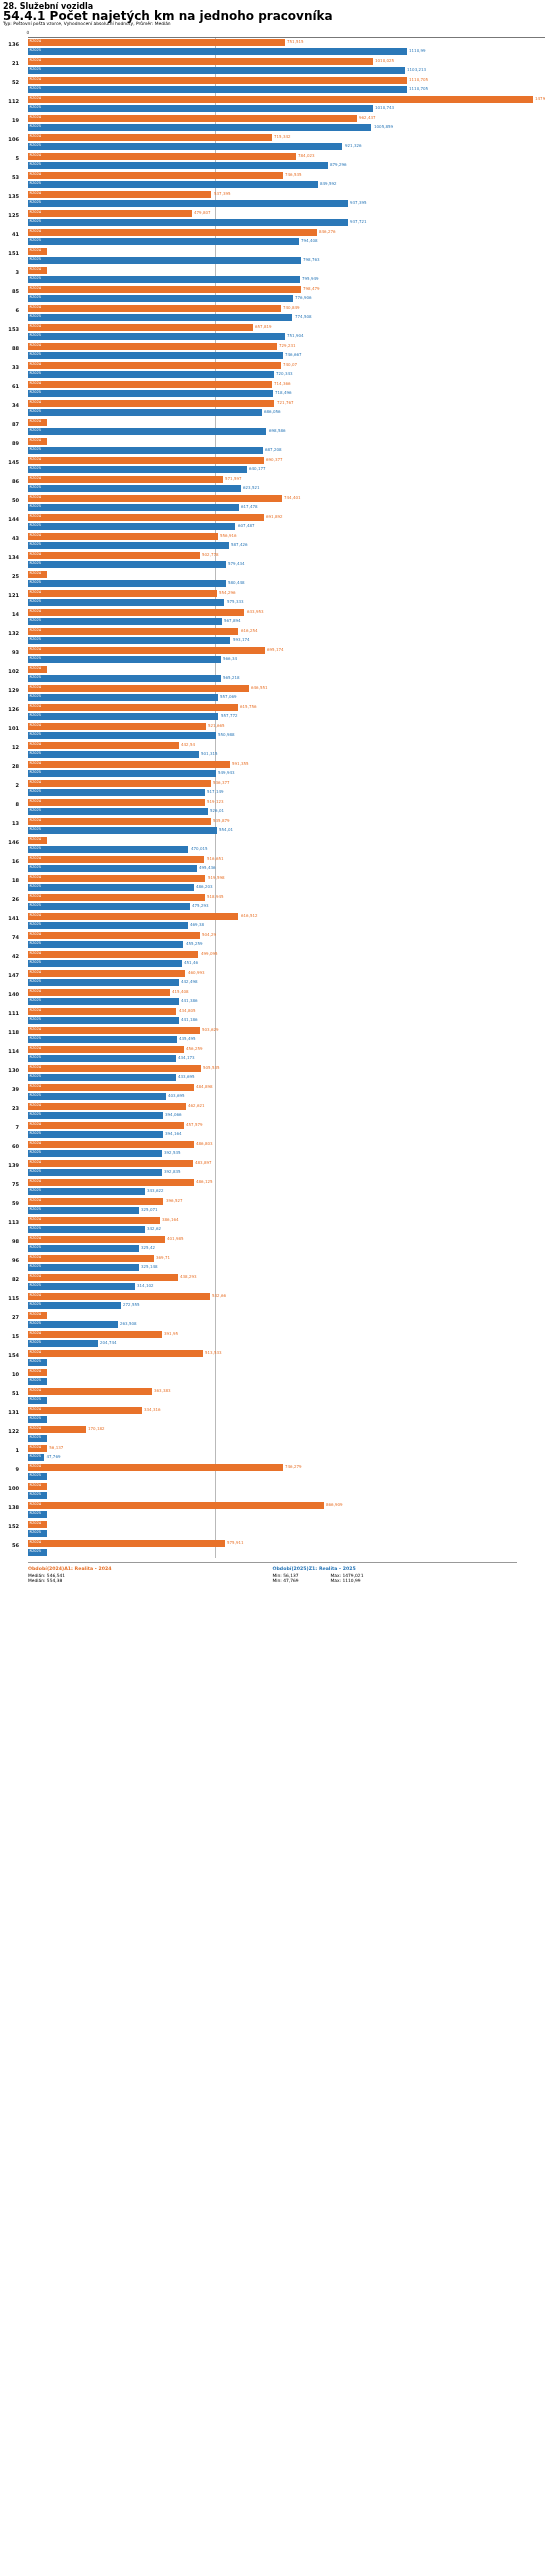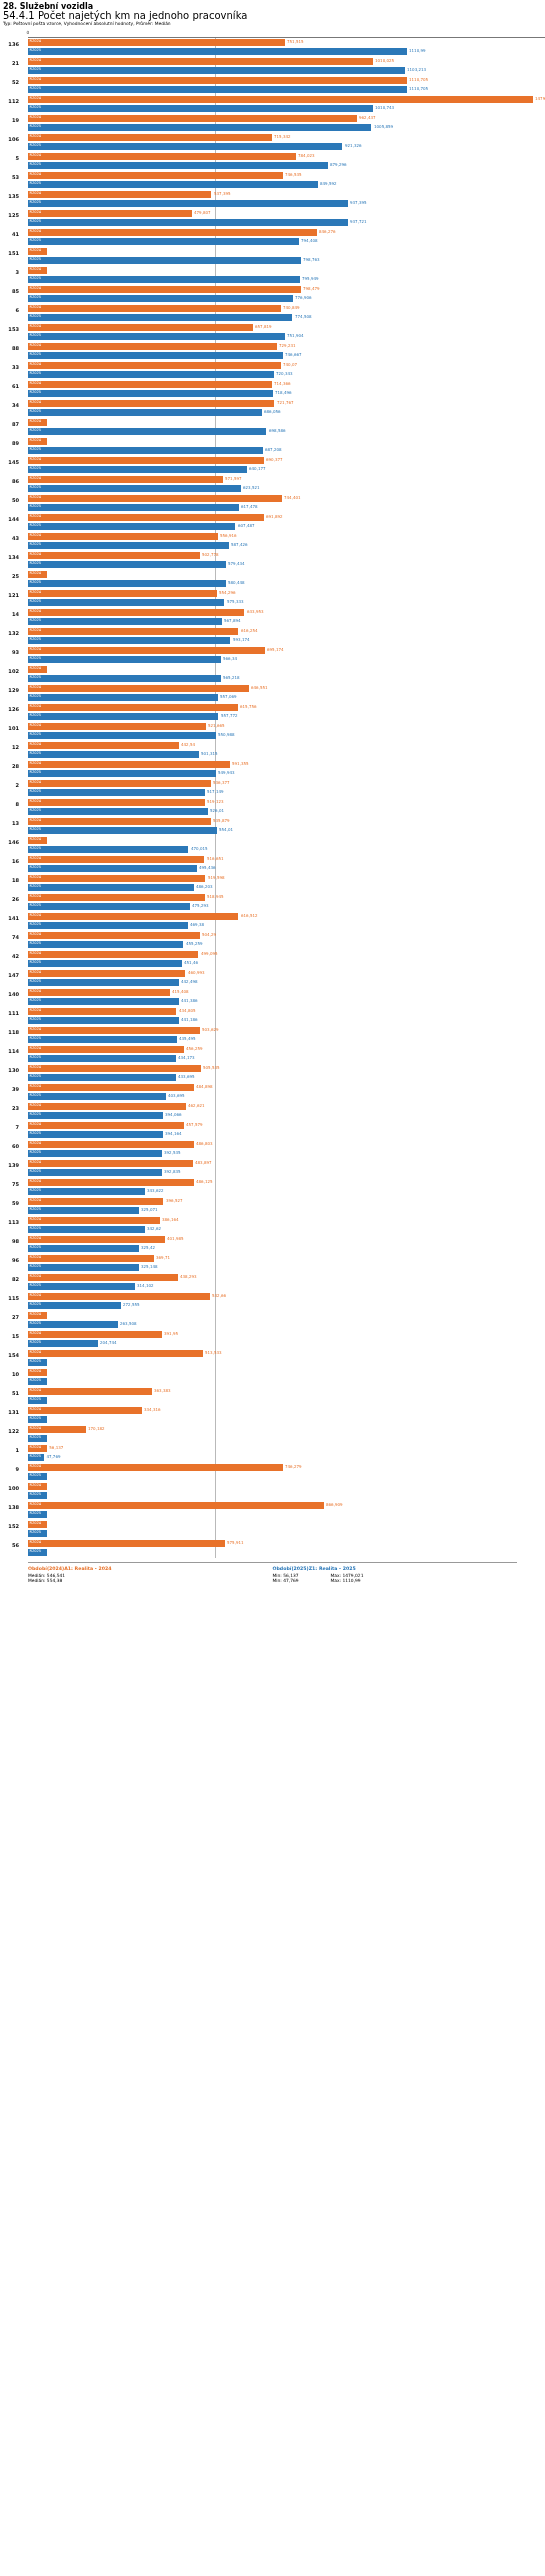--- a/index.html
+++ b/index.html
@@ -1,20 +1,20 @@
 <!DOCTYPE html>
 <html style="font-size:11.6px"><head>
 <meta charset="utf-8">
 <style>
   html,body{margin:0;padding:0;background:#ffffff;}
   body{width:545px;font-family:"DejaVu Sans","Liberation Sans",sans-serif;color:#000;}
   .page{position:relative;width:545px;}
   .titles{padding:2.9px 2.9px 1.5px 2.9px;}
   .t1{font-size:8px;font-weight:bold;line-height:8.7px;}
-  .t2{font-size:10px;font-weight:normal;line-height:8.7px;}
+  .t2{font-size:12px;font-weight:bold;line-height:8.7px;}
   .t3{font-size:4.4px;line-height:5.8px;margin-top:0.7px;}
   .chartwrap{position:relative;margin-top:1.5px;}
   .axis-top{position:relative;height:7.3px;margin-left:28px;border-bottom:0.7px solid #777;}
   .axis-top .tick{position:absolute;top:0;font-size:4.4px;color:#333;transform:translateX(-50%);}
   .rows{position:relative;margin-left:0;}
   .row{position:relative;height:19px;}
   .row .cat{position:absolute;left:0;top:2.9px;width:19px;text-align:right;font-size:5.1px;font-weight:bold;color:#111;}
   .bars{position:absolute;left:28px;right:5.8px;top:0.7px;bottom:0.7px;}
   .bar{position:relative;height:7.3px;margin-bottom:1.5px;}
   .bar .fill{position:absolute;left:0;top:0;height:7.3px;}

